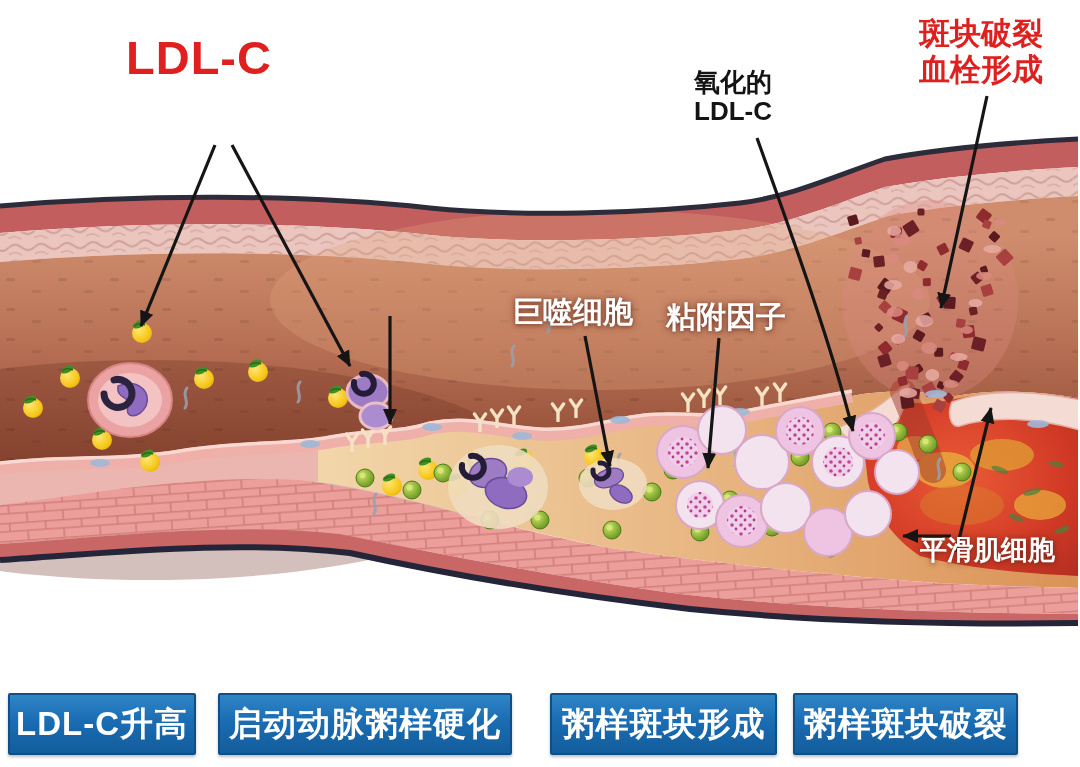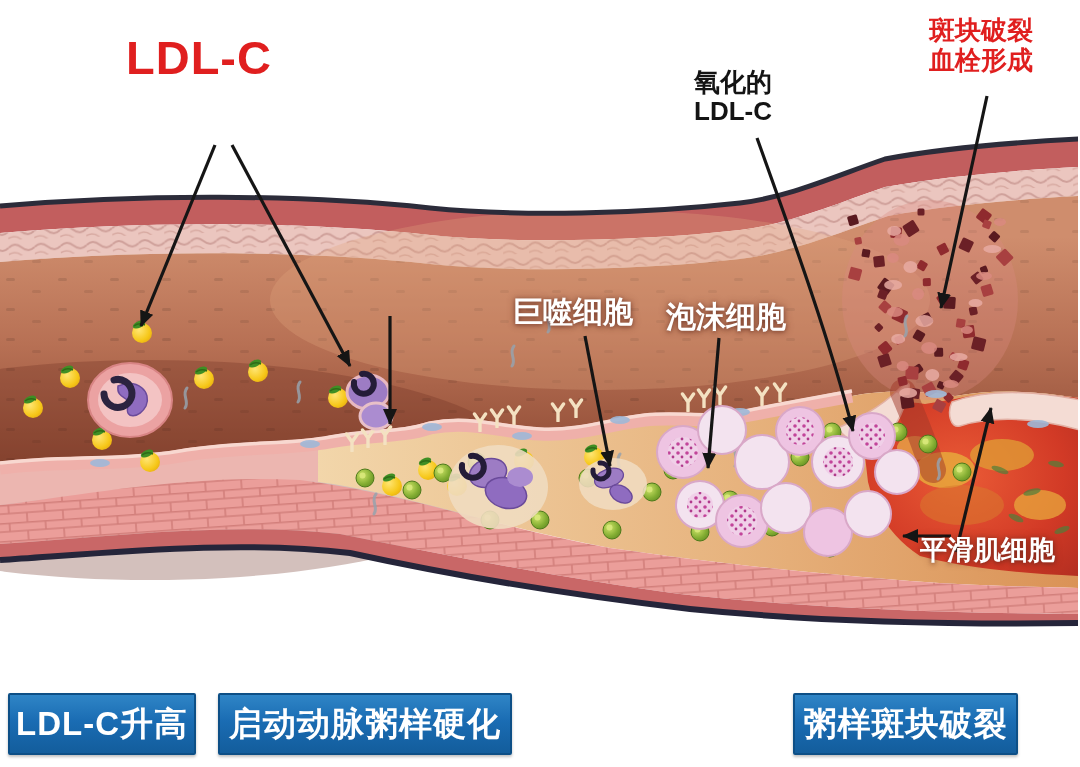--- a/index.html
+++ b/index.html
@@ -8,21 +8,21 @@
     --label-white:#ffffff;
     --stage-blue:#1a6cb3;
   }
   html,body{margin:0;padding:0;background:#ffffff;}
   #stage{position:relative;width:1044px;height:767px;background:#fff;overflow:hidden;
          font-family:"Liberation Sans","DejaVu Sans",sans-serif;padding-left:34px;}
   #art{position:absolute;left:0;top:0;}
   .lbl{position:absolute;white-space:nowrap;}
   .lbl-ldlc{left:126px;top:30px;font-size:47px;font-weight:800;color:var(--accent-red);letter-spacing:1px;}
   .lbl-ox{left:694px;top:68px;font-size:26px;font-weight:800;color:var(--label-black);line-height:1.12;}
-  .lbl-rupture{left:903px;top:16px;width:156px;font-size:26px;font-weight:800;color:var(--accent-red);
+  .lbl-rupture{left:903px;top:16px;width:156px;font-size:31px;font-weight:800;color:var(--accent-red);
                text-align:center;line-height:1.15;}
   .lbl-white{font-size:30px;font-weight:800;color:var(--label-white);
              text-shadow:0 1px 4px rgba(90,35,25,.65),0 0 8px rgba(90,35,25,.45);}
   .lbl-adh{left:333px;top:274px;}
   .lbl-mac{left:513px;top:292px;}
   .lbl-foam{left:666px;top:297px;}
   .lbl-smc{left:920px;top:532px;font-size:27px;}
   .stagebox{position:absolute;top:693px;height:62px;display:flex;align-items:center;justify-content:center;
             background:linear-gradient(180deg,#2f85c6 0%,#1a6cb3 45%,#135d9c 100%);
             border:2px solid #0d4f86;box-sizing:border-box;border-radius:2px;
@@ -380,19 +380,20 @@
     <div>氧化的</div>
     <div>LDL-C</div>
   </div>
 
   <div class="lbl lbl-rupture">
     <div>斑块破裂</div>
     <div>血栓形成</div>
   </div>
 
   <div class="lbl lbl-white lbl-mac">巨噬细胞</div>
-  <div class="lbl lbl-white lbl-foam">泡沫细胞</div>
+  <div class="lbl lbl-white lbl-foam">粘附因子</div>
   <div class="lbl lbl-white lbl-smc">平滑肌细胞</div>
 
   <div class="stagebox sb1">LDL-C升高</div>
   <div class="stagebox sb2">启动动脉粥样硬化</div>
+  <div class="stagebox sb3">粥样斑块形成</div>
   <div class="stagebox sb4">粥样斑块破裂</div>
 </div>
 
 </body></html>

